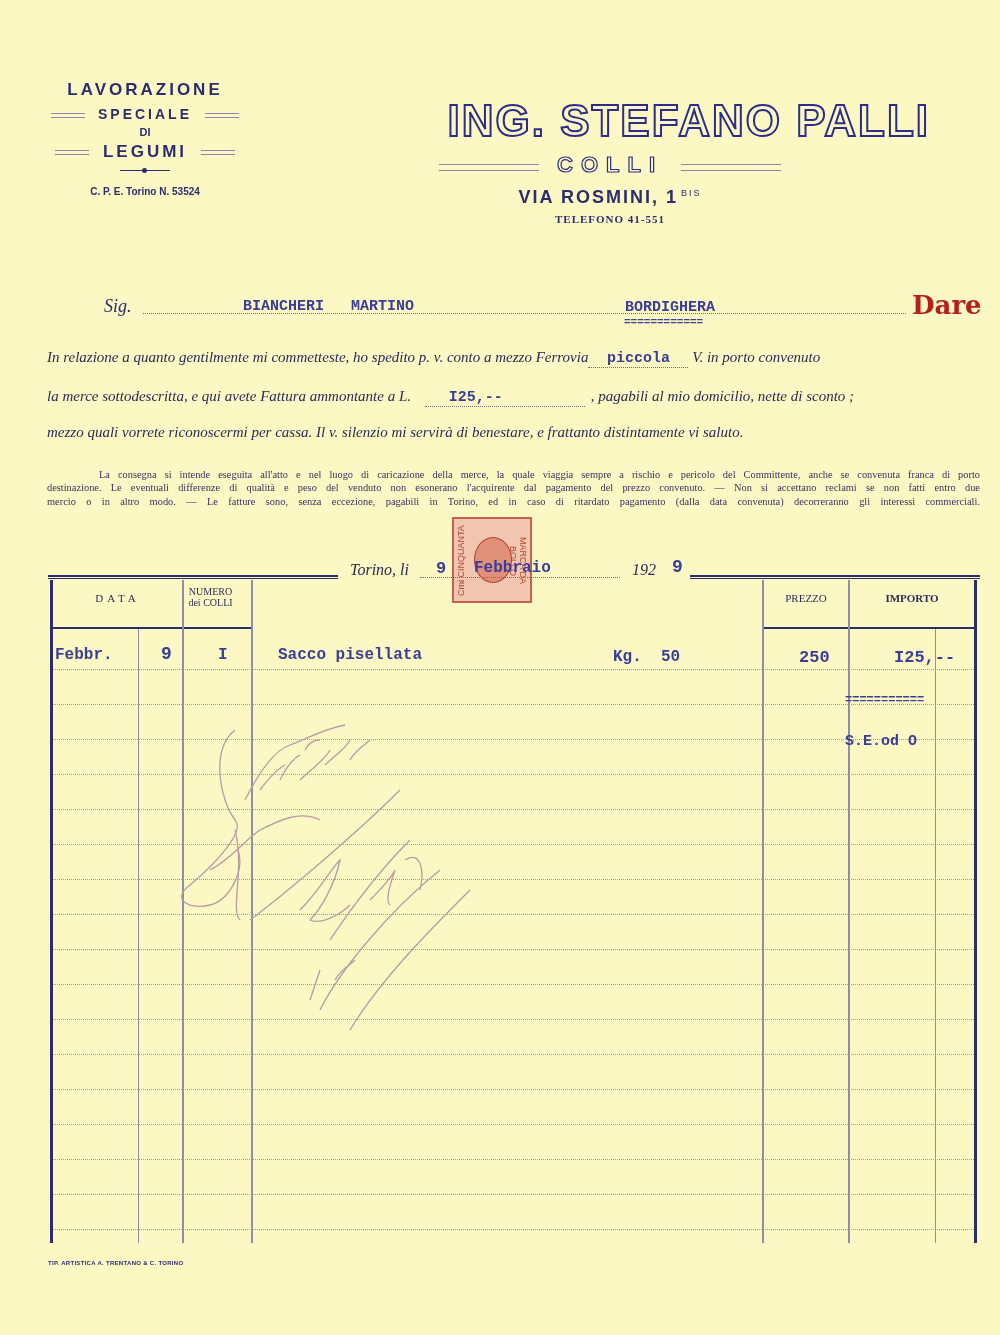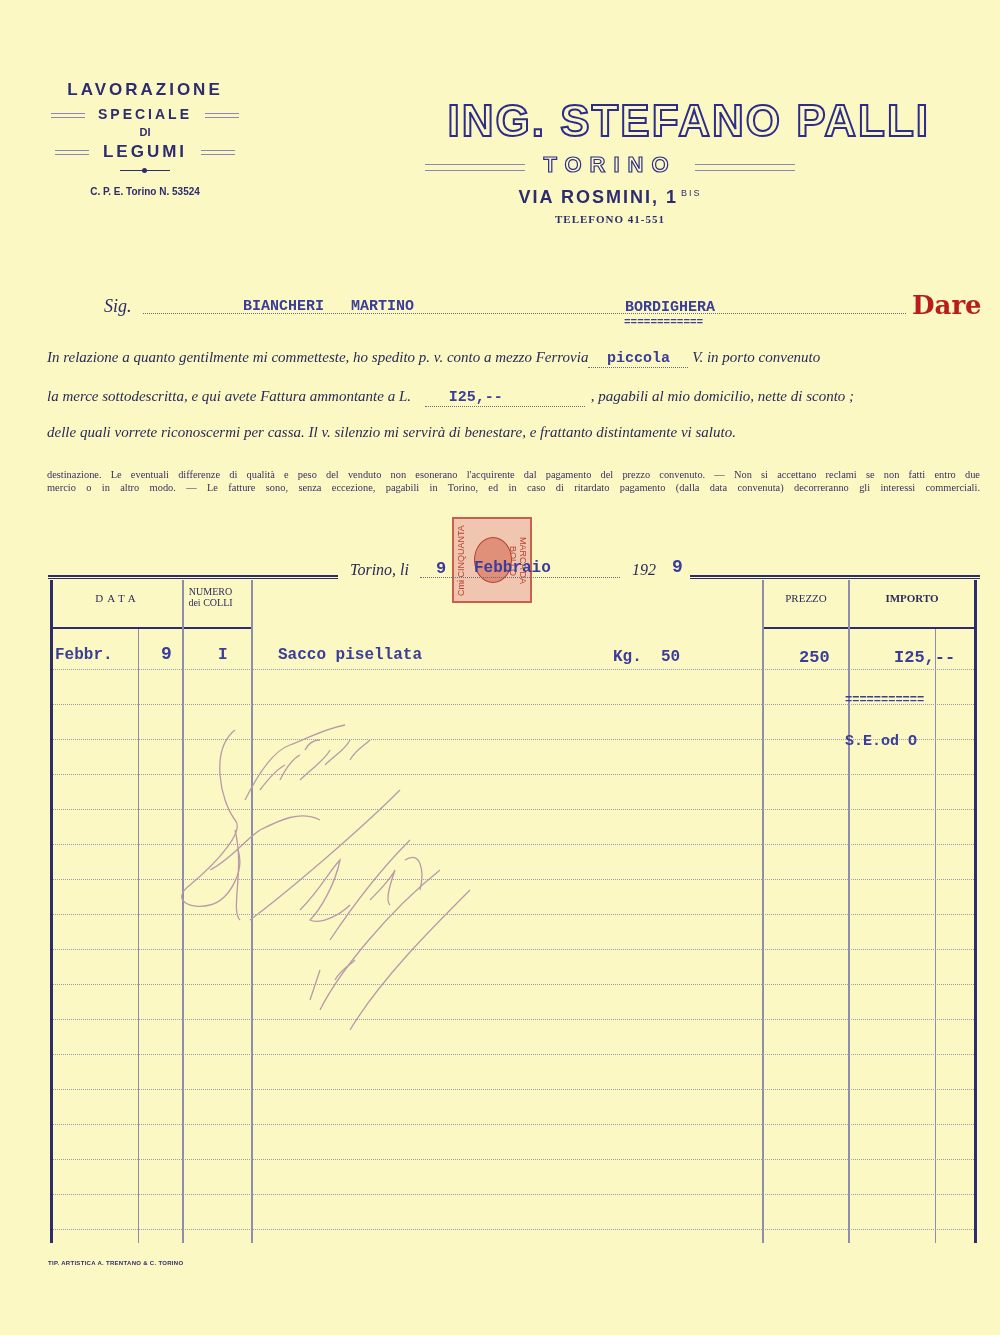--- a/index.html
+++ b/index.html
@@ -39,21 +39,21 @@
     <div style="position:absolute;top:2px;left:0;width:50px;border-top:1px solid #2d2c6e;"></div>
     <div style="position:absolute;top:0;left:22px;width:5px;height:5px;border-radius:50%;background:#2d2c6e;"></div>
   </div>
   <div style="margin-top:12px;font-size:10px;font-weight:bold;">C. P. E. Torino N. 53524</div>
 </div>
 
 <div class="abs big-title">ING. STEFANO PALLI</div>
 
 <div class="abs sans" style="left:390px;width:440px;top:152px;text-align:center;">
   <span style="display:inline-block;width:100px;height:5px;border-top:1px solid #8a88b8;border-bottom:1px solid #8a88b8;vertical-align:middle;"></span>
-  <span style="font-size:22px;font-weight:bold;letter-spacing:8px;color:#fbf8c4;-webkit-text-stroke:1.2px #2d2c8a;margin:0 14px;">TORINO</span>
+  <span style="font-size:22px;font-weight:bold;letter-spacing:8px;color:#fbf8c4;-webkit-text-stroke:1.2px #2d2c8a;margin:0 14px;">COLLI</span>
   <span style="display:inline-block;width:100px;height:5px;border-top:1px solid #8a88b8;border-bottom:1px solid #8a88b8;vertical-align:middle;"></span>
 </div>
 
 <div class="abs sans navy" style="left:400px;width:420px;top:187px;text-align:center;font-size:18px;font-weight:bold;letter-spacing:2px;">
   <span>VIA ROSMINI, 1</span><sup style="font-size:9px;font-weight:normal;margin-left:3px;">BIS</sup>
 </div>
 <div class="abs navy" style="left:400px;width:420px;top:213px;text-align:center;font-size:11px;font-weight:bold;letter-spacing:1px;">TELEFONO 41-551</div>
 
 <div class="abs" style="left:104px;top:296px;font-size:18px;font-style:italic;font-family:'Liberation Serif',serif;">Sig.</div>
 <div class="abs dotline" style="left:143px;top:313px;width:763px;"></div>
@@ -63,23 +63,24 @@
 <div class="abs" style="left:912px;top:290px;font-size:26px;font-weight:bold;font-family:'DejaVu Serif',serif;color:#b91c1c;">Dare</div>
 
 <div class="abs para" style="left:47px;top:349px;width:935px;white-space:nowrap;">
   <span>In relazione a quanto gentilmente mi commetteste, ho spedito p. v. conto a mezzo Ferrovia</span><span class="dotline" style="display:inline-block;width:100px;text-align:center;font-style:normal;"><span class="type" style="font-size:15px;">piccola</span></span>
   <span>V. in porto convenuto</span>
 </div>
 <div class="abs para" style="left:47px;top:388px;width:935px;white-space:nowrap;">
   <span>la merce sottodescritta, e qui avete Fattura ammontante a L.</span>
   <span class="dotline" style="display:inline-block;width:160px;margin-left:10px;font-style:normal;"><span class="type" style="font-size:15px;margin-left:24px;">I25,--</span></span><span style="margin-left:6px;">, pagabili al mio domicilio, nette di sconto ;</span>
 </div>
-<div class="abs para" style="left:47px;top:424px;width:935px;">delle quali vorrete riconoscermi per cassa. Il v. silenzio mi servirà di benestare, e frattanto distintamente vi saluto.</div>
+<div class="abs para" style="left:47px;top:424px;width:935px;">mezzo quali vorrete riconoscermi per cassa. Il v. silenzio mi servirà di benestare, e frattanto distintamente vi saluto.</div>
 
 <div class="abs fine" style="left:47px;top:468px;width:933px;">
+  <div style="padding-left:52px;">La consegna si intende eseguita all'atto e nel luogo di caricazione della merce, la quale viaggia sempre a rischio e pericolo del Committente, anche se convenuta franca di porto</div>
   <div>destinazione. Le eventuali differenze di qualità e peso del venduto non esonerano l'acquirente dal pagamento del prezzo convenuto. — Non si accettano reclami se non fatti entro due</div>
   <div>mercio o in altro modo. — Le fatture sono, senza eccezione, pagabili in Torino, ed in caso di ritardato pagamento (dalla data convenuta) decorreranno gli interessi commerciali.</div>
 </div>
 
 <div class="abs stamp">
   <div style="position:absolute;left:2px;top:4px;width:12px;height:76px;writing-mode:vertical-rl;transform:rotate(180deg);font-size:9px;color:#b5432e;font-family:'Liberation Sans',sans-serif;text-align:center;">Cmi CINQUANTA</div>
   <div style="position:absolute;right:2px;top:4px;width:12px;height:76px;writing-mode:vertical-rl;font-size:9px;color:#b5432e;font-family:'Liberation Sans',sans-serif;text-align:center;">MARCA DA BOLLO</div>
   <div style="position:absolute;left:20px;top:18px;width:36px;height:44px;border-radius:50%;background:#e08f78;border:1px solid #b5432e;"></div>
 </div>
 

